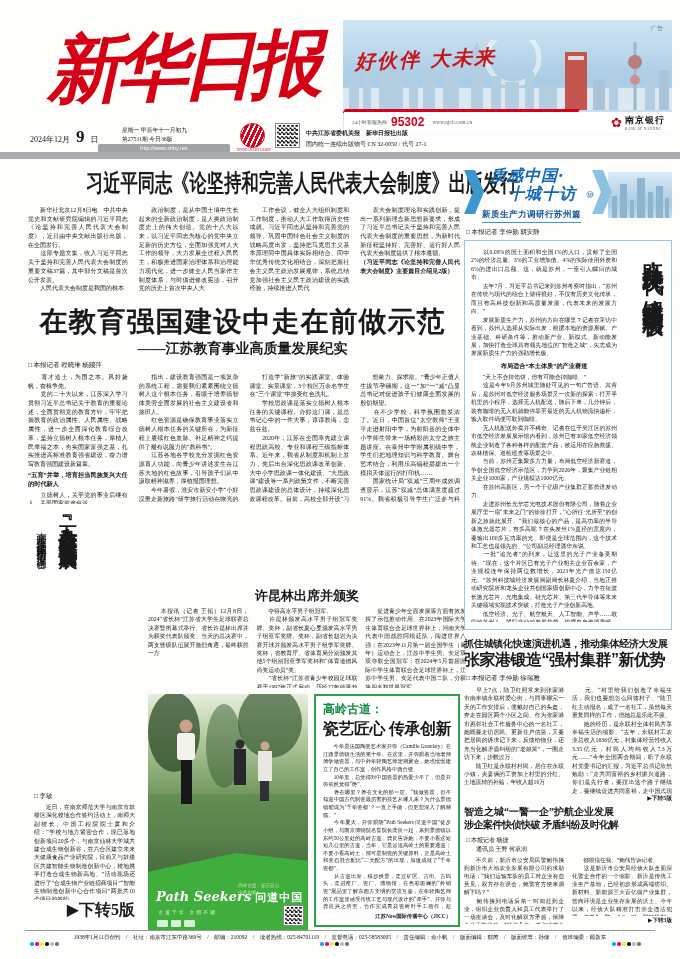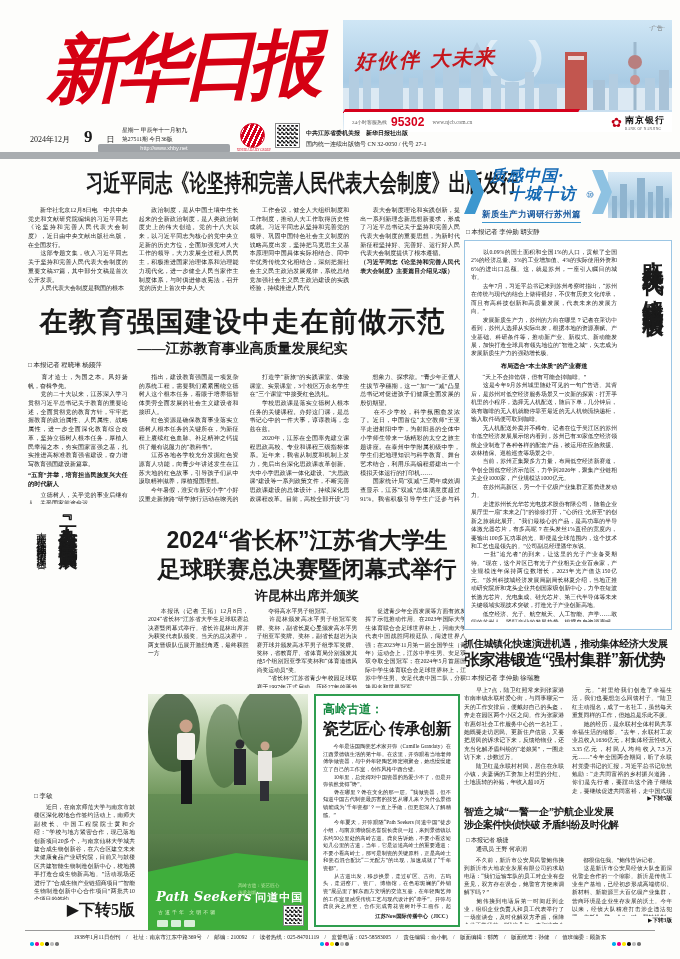--- a/index.html
+++ b/index.html
@@ -7,21 +7,21 @@
         font-family:"Liberation Serif","DejaVu Serif",serif;color:#1a1a1a;}
   .abs{position:absolute;}
   .jt{white-space:pre-line;text-align:justify;}
   .sans{font-family:"Liberation Sans","DejaVu Sans",sans-serif;}
   .jump{display:block;text-align:right;font-weight:bold;}
 
   
   .mast-title{left:26px;top:12px;width:310px;height:110px;line-height:108px;text-align:center;
     font-family:"DejaVu Serif",serif;font-style:italic;font-weight:900;font-size:74px;
     color:#d50013;letter-spacing:-7px;transform:rotate(-1.5deg);}
-  .date-block{left:30px;top:127px;display:flex;align-items:baseline;gap:14px;font-size:8px;}
+  .date-block{left:30px;top:127px;display:flex;align-items:baseline;gap:6px;font-size:8px;}
   .date-day{font-size:17px;font-weight:bold;}
   .cal-block{left:122px;top:126px;width:116px;font-size:5.8px;line-height:1.6;}
   .url-bar{left:98px;top:144px;width:132px;height:9px;background:#9fa3a7;color:#fff;
     font-size:5.5px;line-height:9px;text-align:center;border-radius:2px;font-family:"Liberation Sans",sans-serif;}
   .xh-logo{left:240px;top:123px;width:23px;height:23px;border-radius:50%;
     background:repeating-linear-gradient(115deg,#d6001c 0 3px,#fff 3px 4.6px);border:1px solid #d6001c;}
   .logo-cap{left:234px;top:148px;width:40px;font-size:3.2px;color:#d6001c;text-align:center;}
   .qr{background:repeating-conic-gradient(#161616 0% 25%,#fff 0% 50%) 0 0/4.2px 4.2px;border:1.5px solid #fff;outline:1px solid #888;}
   .qr1{left:276px;top:124px;width:21px;height:21px;}
   .org-block{left:306px;top:128px;width:190px;font-size:6px;line-height:1.8;}
@@ -265,22 +265,20 @@
     <div class="wd-main">『五大合作』服务区域高质量发展</div>
     <div class="wd-sub">南京师范大学持续推动政产学研用深度融合</div>
   </div>
   <div class="abs byline wd-byline">□ 李敏</div>
   <div class="abs wd-body">
     <div class="wd-paras jt">　　近日，在南京师范大学与南京市鼓楼区深化校地合作签约活动上，南师大副校长、中国工程院院士黄和介绍：“学校与地方紧密合作，现已落地创新项目20多个，与南京仙林大学城共建合成生物创新谷，在六合区建立未来大健康食品产业研究院，目前又与鼓楼区共建智能生物制造创新中心，校地携手打造合成生物新高地。”活动现场还进行了“合成生物产业链招商项目”“智能生物制造创新中心合作项目”两批共10个项目的签约。
 　　“跳出南师办南师，打开大门办南师。”近年来，南师大以服务国家战略和区域高质量发展需求、推动一流大学建设为目标，秉持开放办学理念，</div>
     <span class="jump">▶下转5版</span>
   </div>
 
-  <div class="abs fb-head sans">2024“省长杯”江苏省大学生
-足球联赛总决赛暨闭幕式举行</div>
   <div class="abs fb-dek">许昆林出席并颁奖</div>
   <div class="abs fb-body">
     <div class="col jt">　　本报讯（记者 王拓）12月8日，2024“省长杯”江苏省大学生足球联赛总决赛暨闭幕式举行。省长许昆林出席并为获奖代表队颁奖。当天的总决赛中，两支晋级队伍展开激烈角逐，最终获胜一方</div>
     <div class="col jt">　　夺得高水平男子组冠军。
 　　许昆林颁发高水平男子组冠军奖牌、奖杯，副省长夏心旻颁发高水平男子组亚军奖牌、奖杯，副省长赵岩为决赛开球并颁发高水平男子组季军奖牌、奖杯，省教育厅、省体育局分别颁发其他5个组别冠亚季军奖杯和“体育道德风尚奖运动员”奖。
 　　“省长杯”江苏省青少年校园足球联赛于1997年正式启动，历经27年的蓬勃发展，已实现对大中小学全学段的广泛覆盖，成为推动全省青少年足球运动普及与提升的重要平台，在深化体教融合、</div>
     <div class="col jt">　　促进青少年全面发展等方面有效发挥了示范推动作用。在2023年国际大学生体育联合会足球世界杯上，河南大学代表中国战胜阿根廷队，闯进世界八强；在2023年11月第一届全国学生（青年）运动会上，江苏中学生男、女足双双夺取全国冠军；在2024年5月首届国际中学生体育联合会足球世界杯上，江苏中学生男、女足代表中国二队，分获第四名和世界冠军。
 　　省政府秘书长吕德明，省有关部门负责同志，南京市分管负责同志，省内部分高校负责同志参加活动。</div>
   </div>
 

